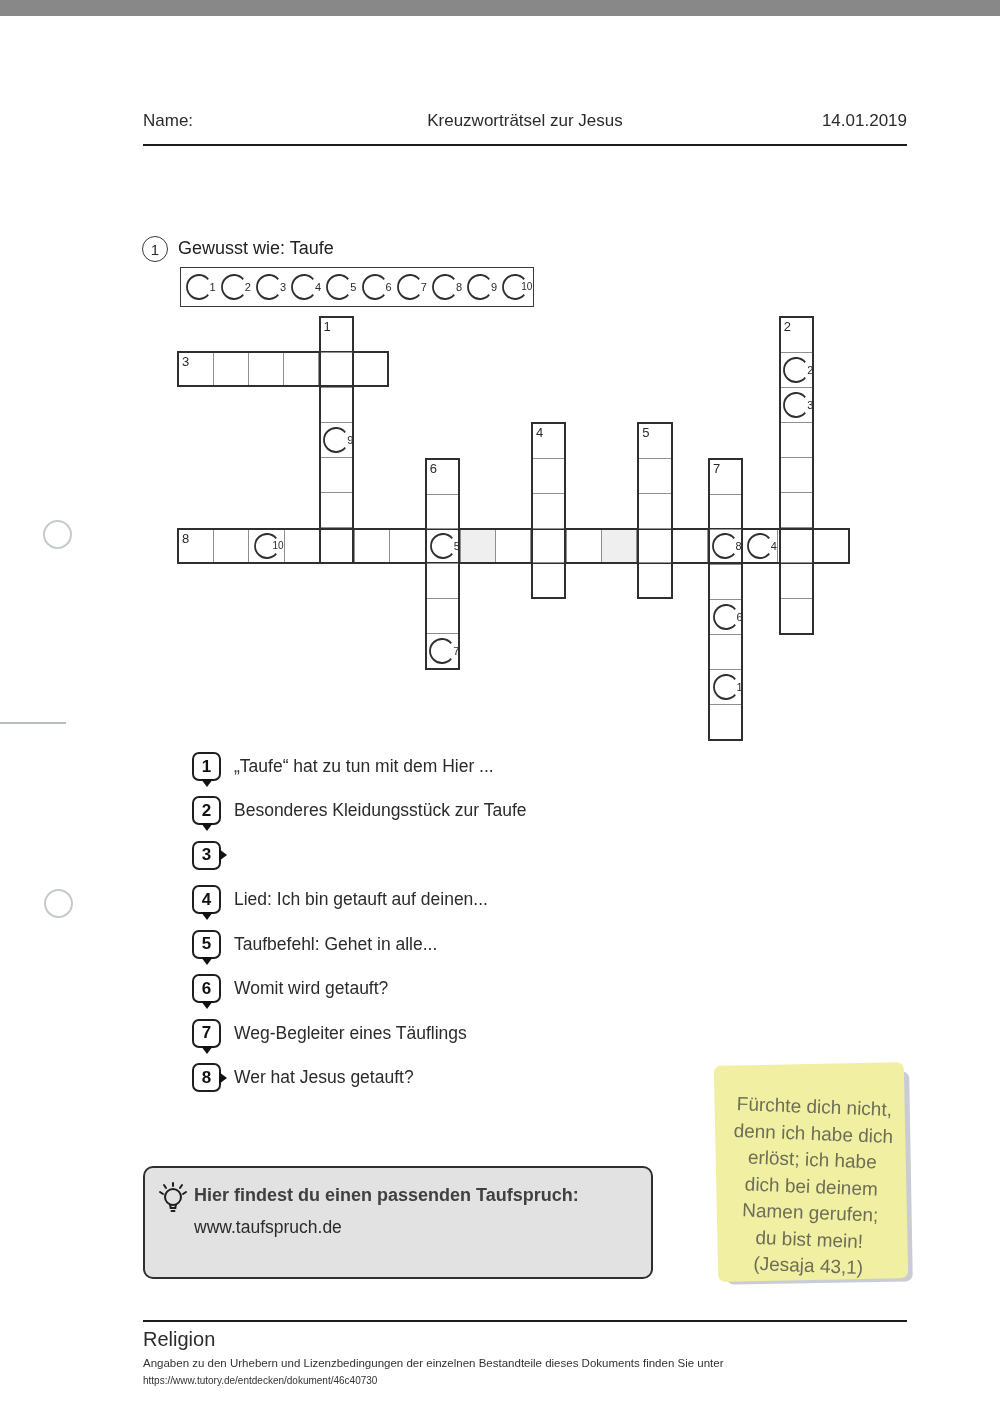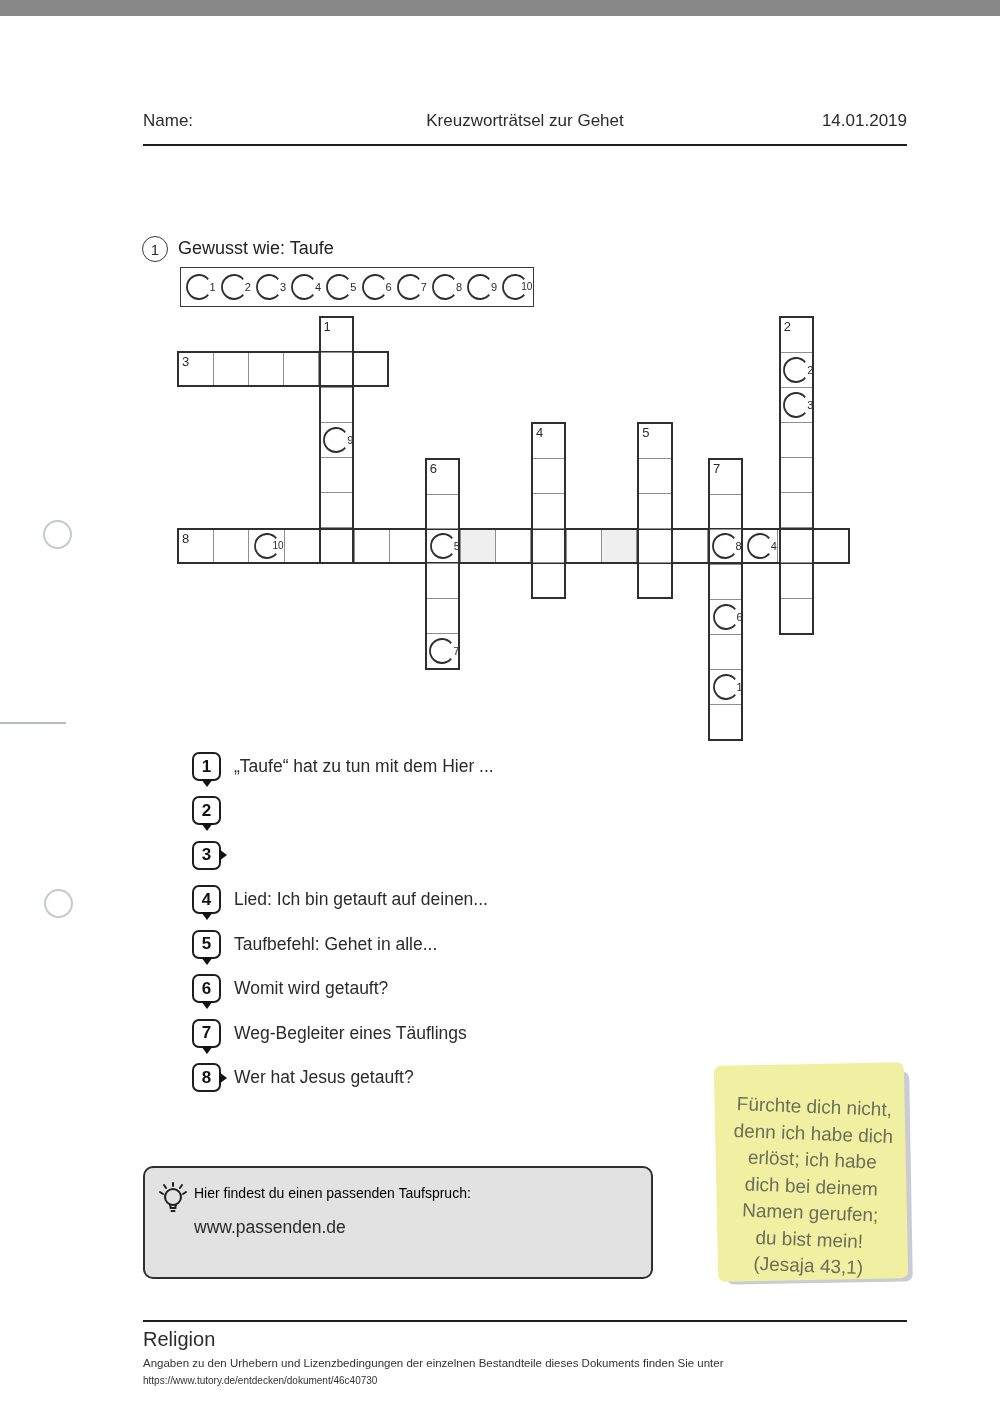--- a/index.html
+++ b/index.html
@@ -49,21 +49,21 @@
               font-weight:bold; font-size:17px; color:#111; flex:none; }
   .arr-down { position:absolute; left:50%; bottom:-8px; transform:translateX(-50%); width:0; height:0;
               border-left:6px solid transparent; border-right:6px solid transparent; border-top:8px solid #111; }
   .arr-right{ position:absolute; right:-8px; top:50%; transform:translateY(-50%); width:0; height:0;
               border-top:6px solid transparent; border-bottom:6px solid transparent; border-left:8px solid #111; }
   .clue-text { margin-left:13px; font-size:17.5px; color:#2b2b2b; white-space:nowrap; }
   
   .hint { position:absolute; left:143px; top:1150px; width:510px; height:113px; box-sizing:border-box;
           border:2px solid #2f2f2f; border-radius:10px; background:#e2e2e2; }
   .hint .bulb { position:absolute; left:13px; top:14px; }
-  .hint-title { position:absolute; left:49px; top:17px; font-size:14px; font-weight:normal; color:#000000; }
+  .hint-title { position:absolute; left:49px; top:17px; font-size:18px; font-weight:bold; color:#404040; }
   .hint-url   { position:absolute; left:49px; top:49px; font-size:17.5px; color:#2b2b2b; }
   
   .note-wrap  { position:absolute; left:716px; top:1046px; width:200px; height:230px; }
   .note-shadow{ position:absolute; left:9px; top:11px; width:186px; height:210px; background:#c9ccd4;
                 border-radius:7px; transform:rotate(-1deg); }
   .note { position:absolute; left:0; top:2px; width:190px; height:216px; background:#f0efa2;
           border-radius:7px; transform:rotate(-1.2deg); }
   .note-text { position:absolute; left:0; right:0; top:30px; transform:rotate(3.4deg);
                text-align:center; font-size:19px; line-height:26.5px; color:#6e6e58; white-space:pre-line; }
   
@@ -71,21 +71,21 @@
   .ftr-subject { position:absolute; left:143px; top:1312px; font-size:20px; color:#2b2b2b; }
   .ftr-lic1 { position:absolute; left:143px; top:1341px; font-size:11.5px; color:#333; }
   .ftr-lic2 { position:absolute; left:143px; top:1359px; font-size:10px; color:#333; }
 </style>
 </head>
 <body>
 
 <div class="page">
 
   <div class="hdr-name">Name:</div>
-  <div class="hdr-title">Kreuzworträtsel zur Gehet</div>
+  <div class="hdr-title">Kreuzworträtsel zur Jesus</div>
   <div class="hdr-date">14.01.2019</div>
   <div class="hdr-line"></div>
 
   <div class="punch p1"></div>
   <div class="punch p2"></div>
   <div class="foldline"></div>
 
   <div class="sec-circle">1</div>
   <div class="sec-title">Gewusst wie: Taufe</div>
 
@@ -348,20 +348,21 @@
           <span>1</span>
           <span class="arr-down"></span>
         </div>
         <span class="clue-text">„Taufe“ hat zu tun mit dem Hier ...</span>
       </div>
       <div class="clue" style="top: 780.43px;">
         <div class="clue-box">
           <span>2</span>
           <span class="arr-down"></span>
         </div>
+        <span class="clue-text">Besonderes Kleidungsstück zur Taufe</span>
       </div>
       <div class="clue" style="top: 824.86px;">
         <div class="clue-box">
           <span>3</span>
           <span class="arr-right"></span>
         </div>
       </div>
       <div class="clue" style="top: 869.29px;">
         <div class="clue-box">
           <span>4</span>
@@ -407,21 +408,21 @@
         <line x1="15" y1="4" x2="15" y2="1"></line>
         <line x1="22" y1="6" x2="24" y2="3"></line>
         <line x1="25" y1="12" x2="28" y2="10"></line>
         <circle cx="15" cy="15" r="8"></circle>
         <path d="M12 23 l1 3 h4 l1-3"></path>
         <line x1="12.5" y1="26" x2="17.5" y2="26"></line>
         <line x1="13.5" y1="29" x2="16.5" y2="29"></line>
       </g>
     </svg>
     <div class="hint-title">Hier findest du einen passenden Taufspruch:</div>
-    <div class="hint-url">www.passenden.de</div>
+    <div class="hint-url">www.taufspruch.de</div>
   </div>
 
   <div class="note-wrap">
     <div class="note-shadow" style="background: rgb(201, 204, 212);"></div>
     <div class="note" style="background: rgb(240, 239, 162);">
       <div class="note-text">Fürchte dich nicht,
 denn ich habe dich
 erlöst; ich habe
 dich bei deinem
 Namen gerufen;

